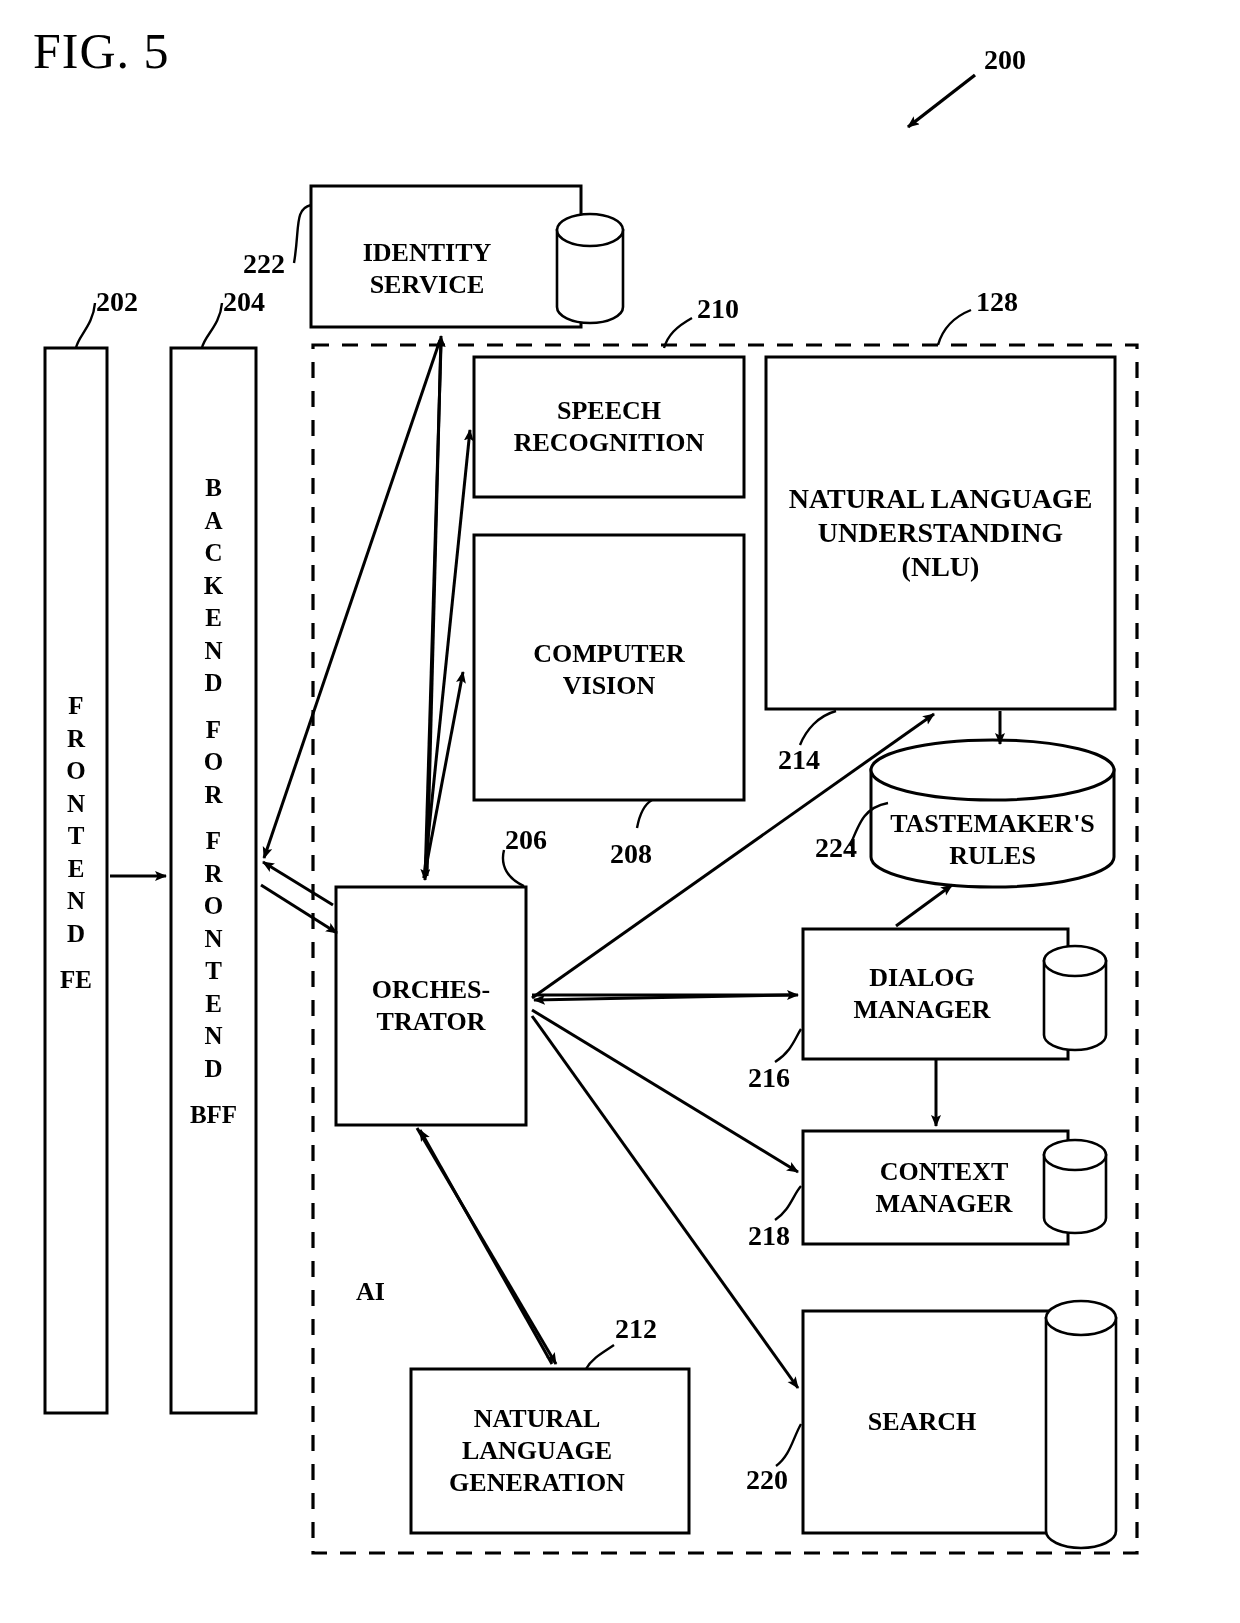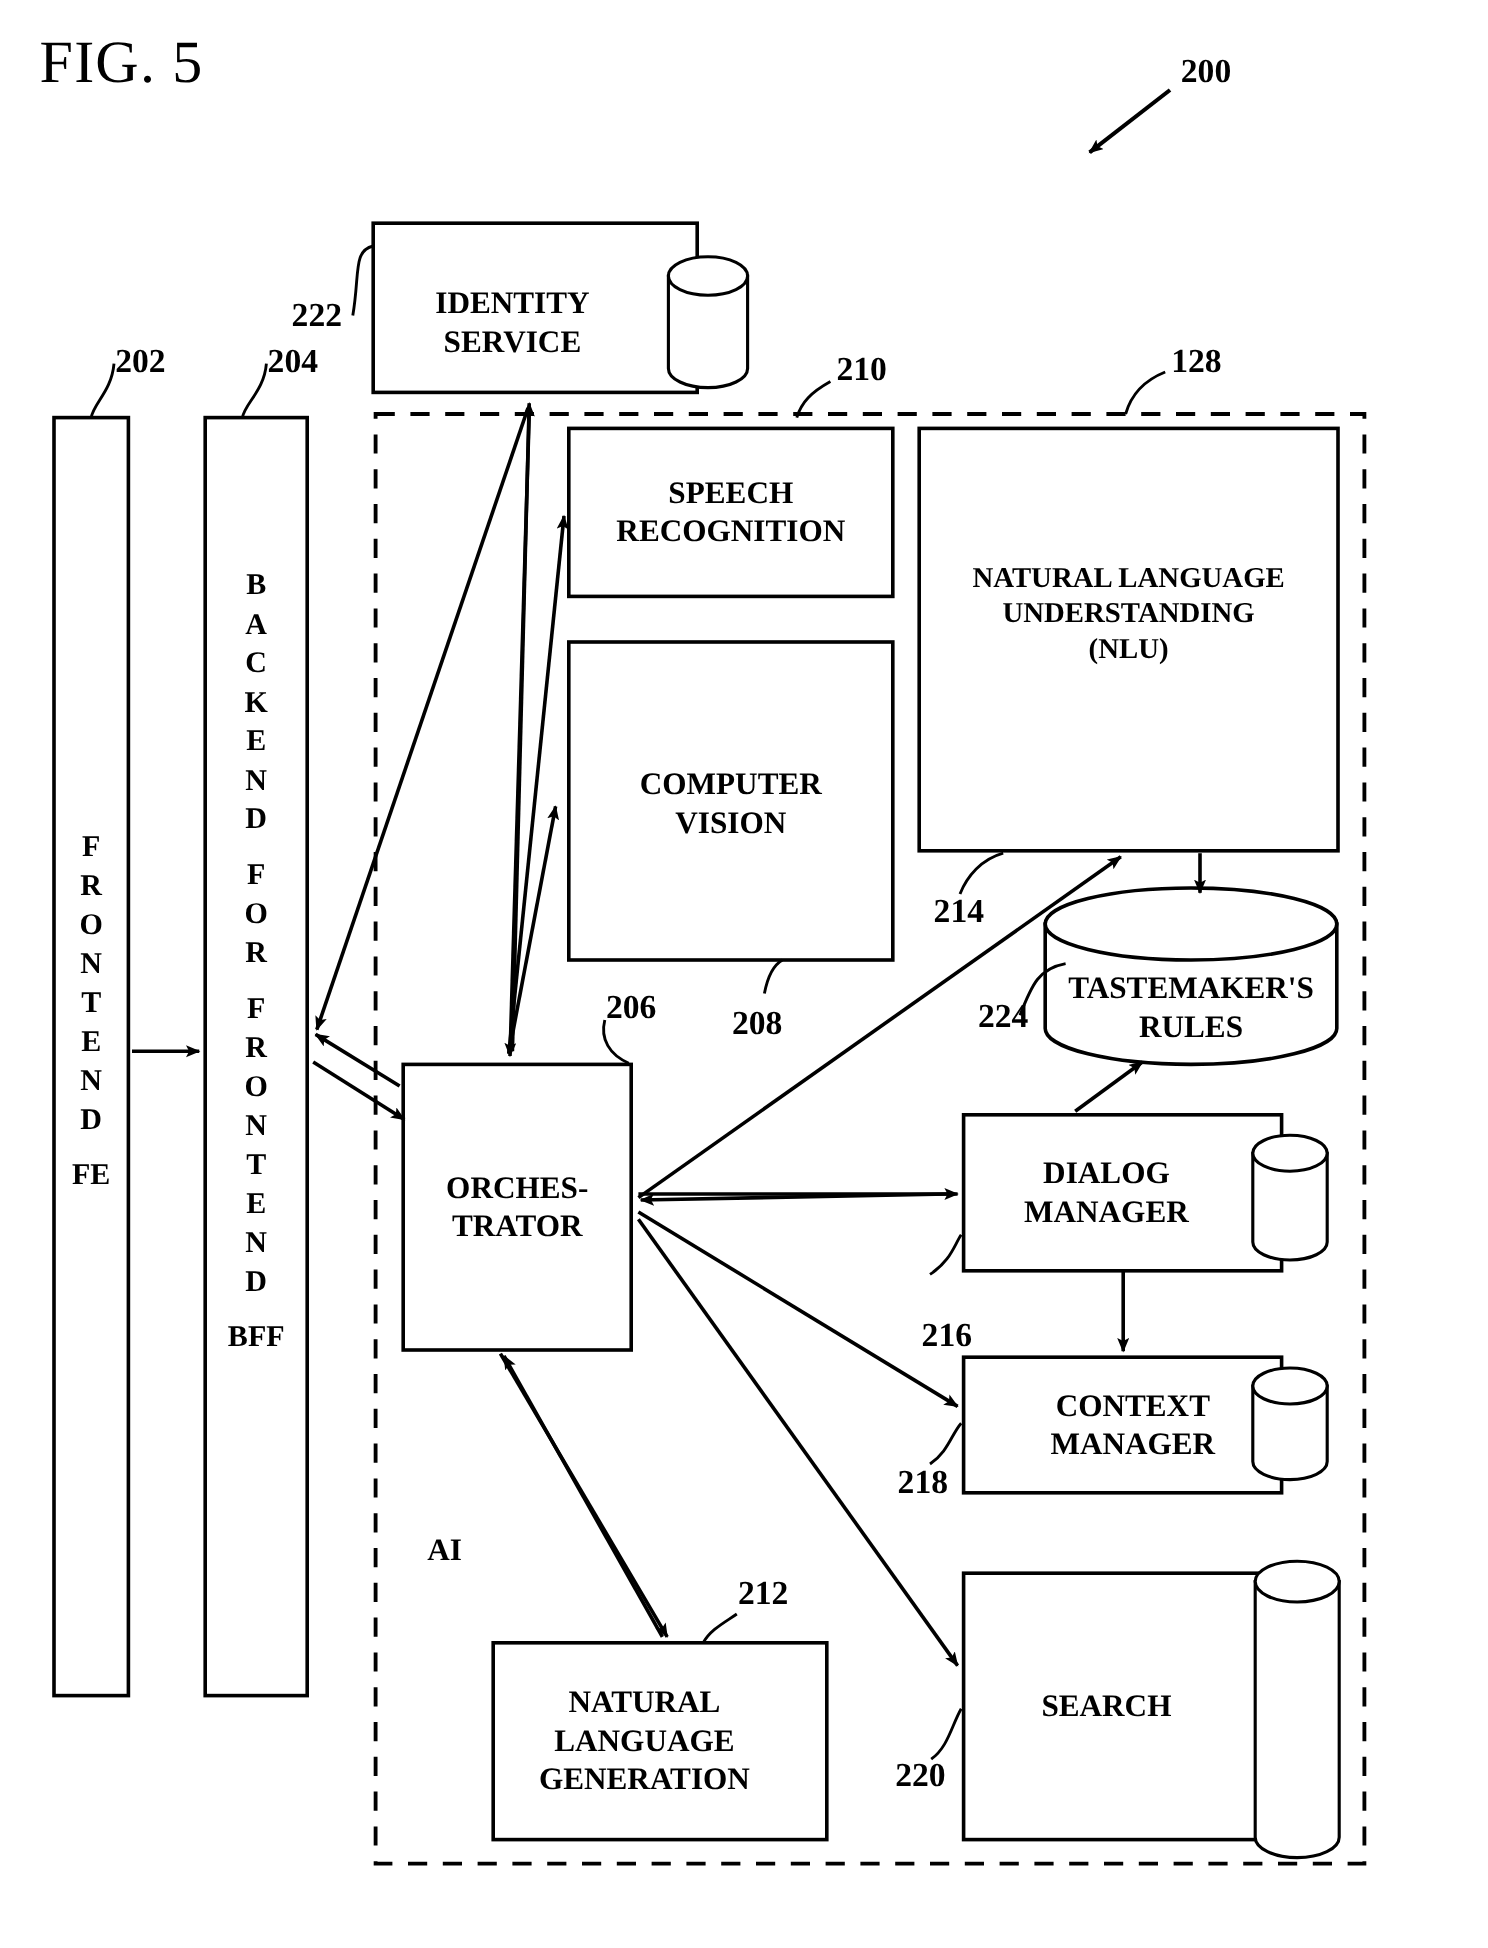--- a/index.html
+++ b/index.html
@@ -187,21 +187,21 @@
   <div class="ref" style="left:984px; top:44px;">200</div>
   <div class="ref" style="left:96px;  top:286px;">202</div>
   <div class="ref" style="left:223px; top:286px;">204</div>
   <div class="ref" style="left:243px; top:248px;">222</div>
   <div class="ref" style="left:697px; top:293px;">210</div>
   <div class="ref" style="left:976px; top:286px;">128</div>
   <div class="ref" style="left:778px; top:744px;">214</div>
   <div class="ref" style="left:815px; top:832px;">224</div>
   <div class="ref" style="left:610px; top:838px;">208</div>
   <div class="ref" style="left:505px; top:824px;">206</div>
-  <div class="ref" style="left:768px; top:1062px;margin-top:36px;">216</div>
+  <div class="ref" style="left:748px; top:1062px;">216</div>
   <div class="ref" style="left:748px; top:1220px;">218</div>
   <div class="ref" style="left:746px; top:1464px;">220</div>
   <div class="ref" style="left:615px; top:1313px;">212</div>
 
   <div class="ai-label" style="left:356px; top:1277px;">AI</div>
 
   <div class="vert-label" style="left:45px; top:690px; width:62px;">
     <span>F</span>
     <span>R</span>
     <span>O</span>
@@ -241,21 +241,21 @@
 
   <div class="node-label" style="left:311px; top:186px; width:232px; height:165px; font-size:26px;">IDENTITY
 SERVICE</div>
 
   <div class="node-label" style="left:474px; top:357px; width:270px; height:140px; font-size:26px;">SPEECH
 RECOGNITION</div>
 
   <div class="node-label" style="left:474px; top:535px; width:270px; height:270px; font-size:26px;">COMPUTER
 VISION</div>
 
-  <div class="node-label" style="left:766px; top:336px; width:349px; height:352px; font-size:24px;">NATURAL LANGUAGE
+  <div class="node-label" style="left:766px; top:357px; width:349px; height:352px; font-size:28px;">NATURAL LANGUAGE
 UNDERSTANDING
 (NLU)</div>
 
   <div class="node-label" style="left:871px; top:790px; width:243px; height:100px; font-size:26px;">TASTEMAKER'S
 RULES</div>
 
   <div class="node-label" style="left:336px; top:887px; width:190px; height:238px; font-size:26px;">ORCHES-
 TRATOR</div>
 
   <div class="node-label" style="left:803px; top:929px; width:238px; height:130px; font-size:26px;">DIALOG

